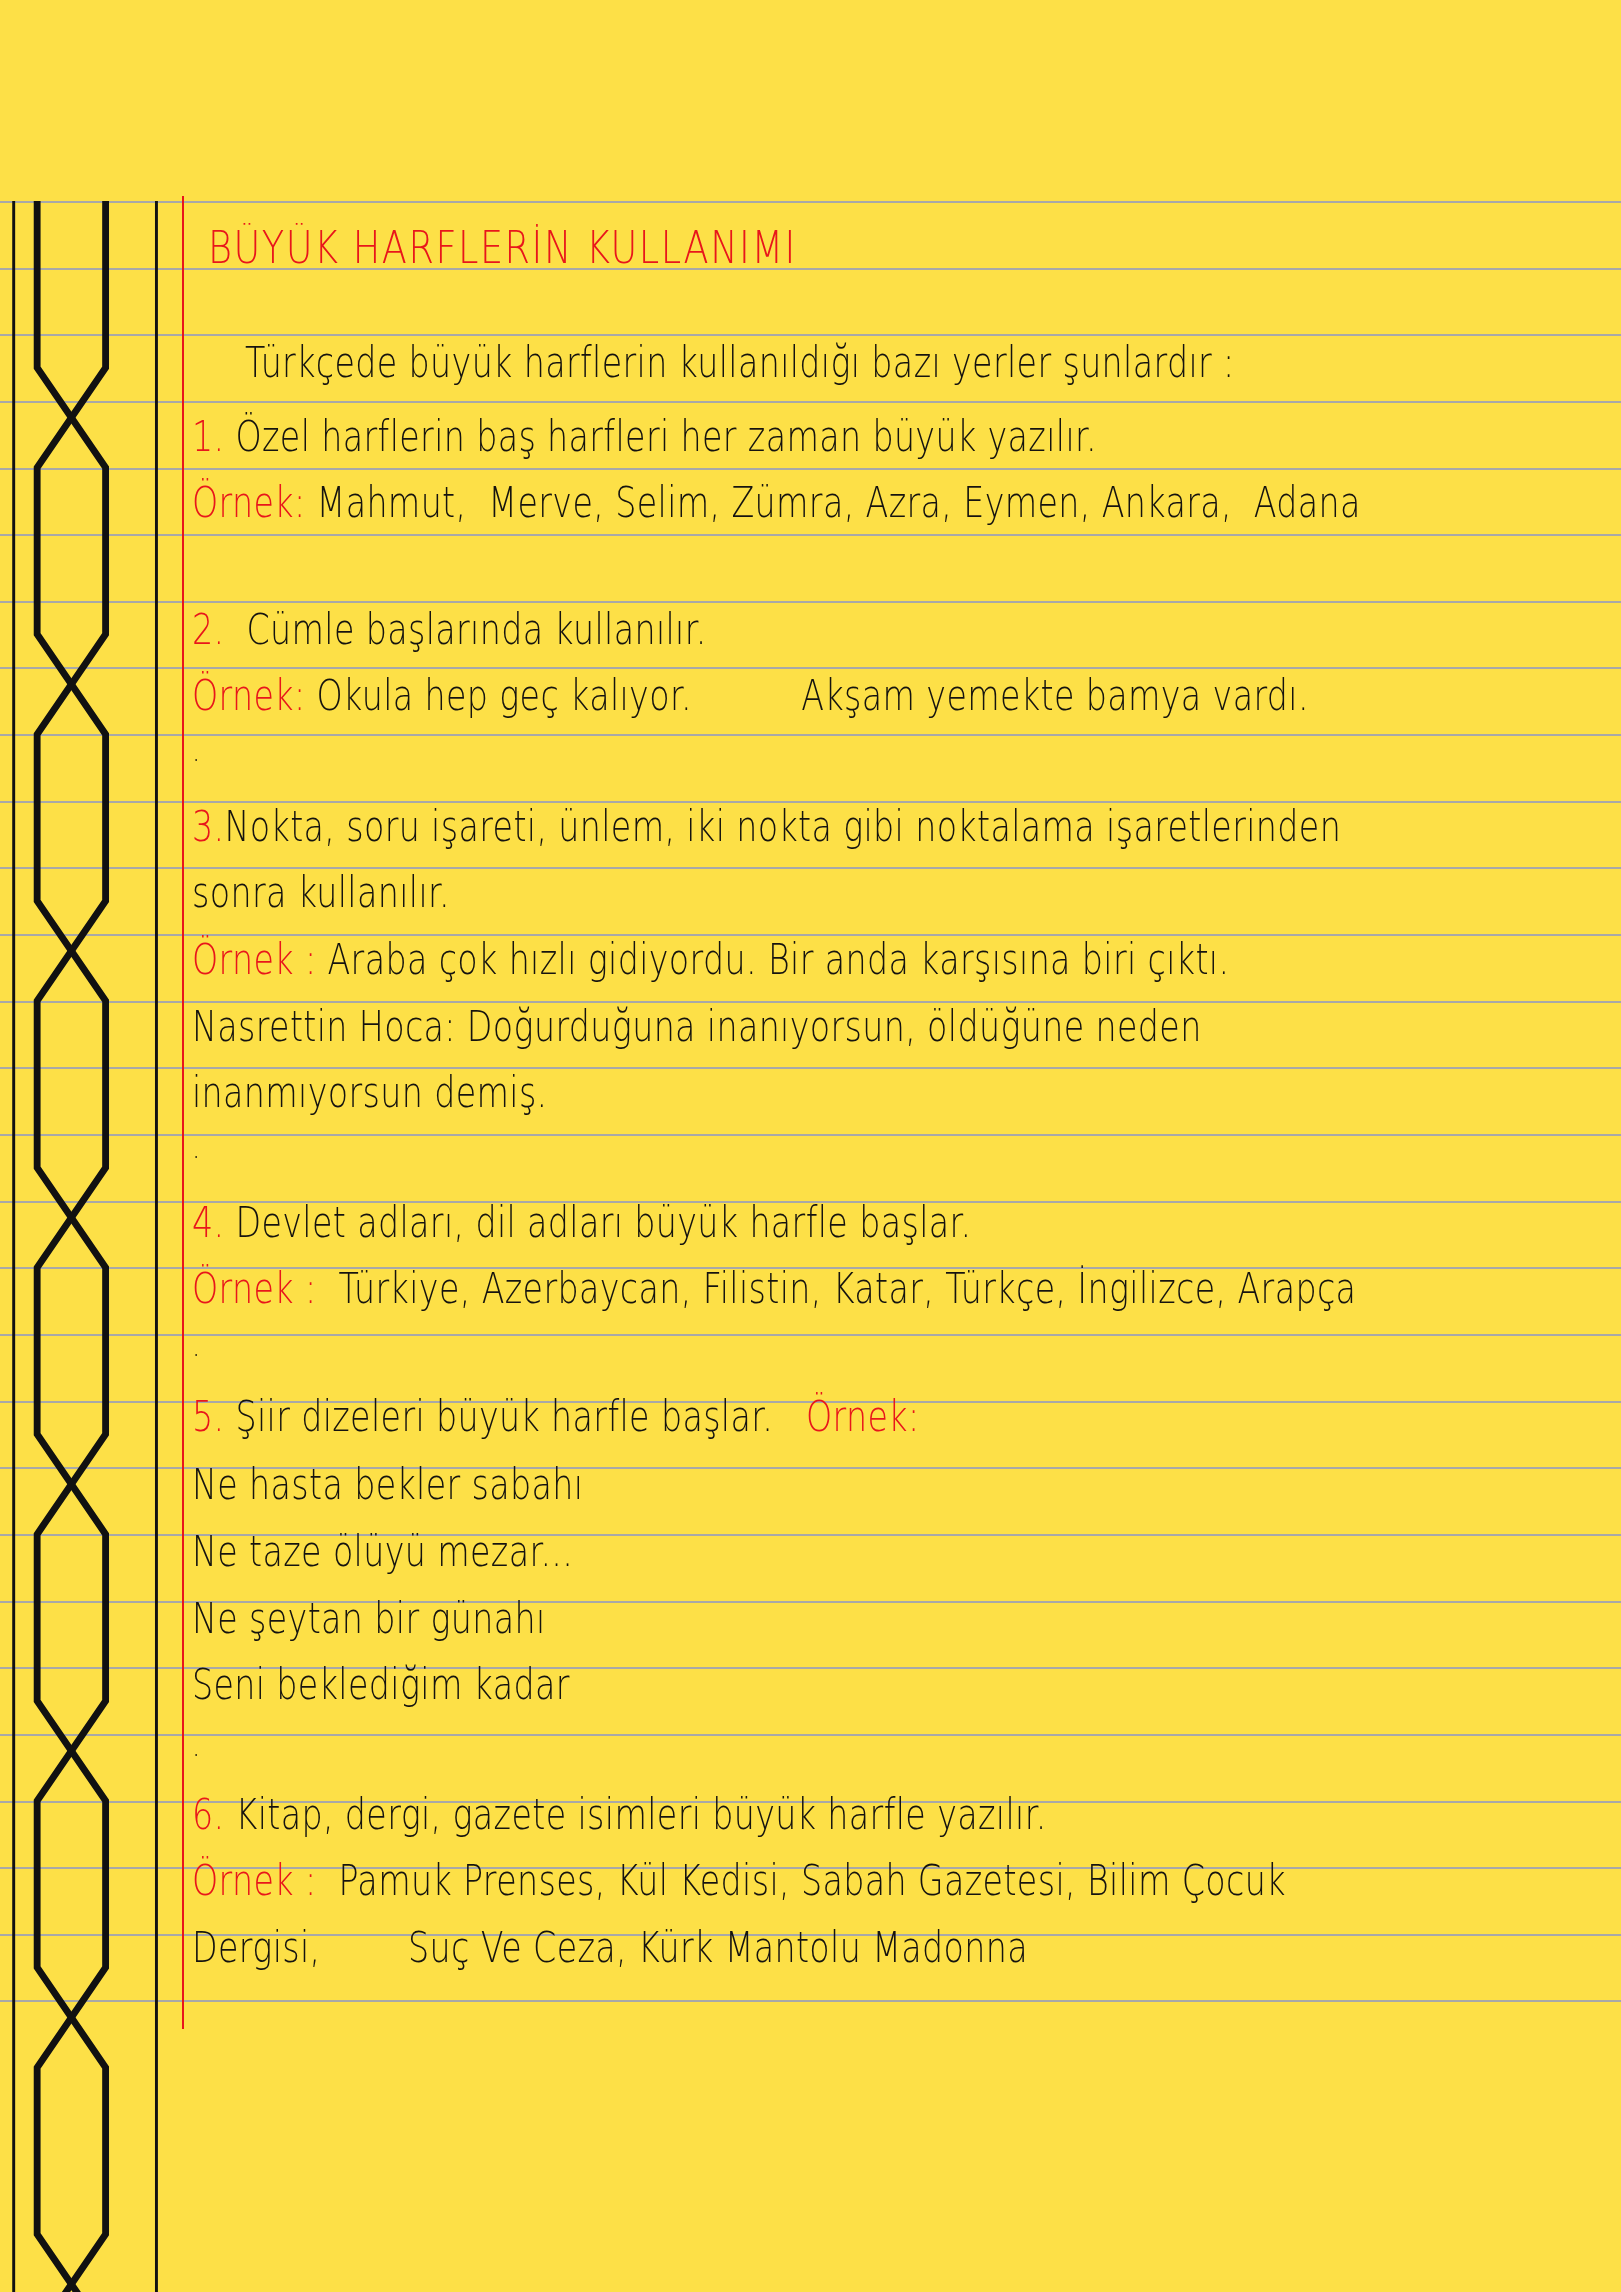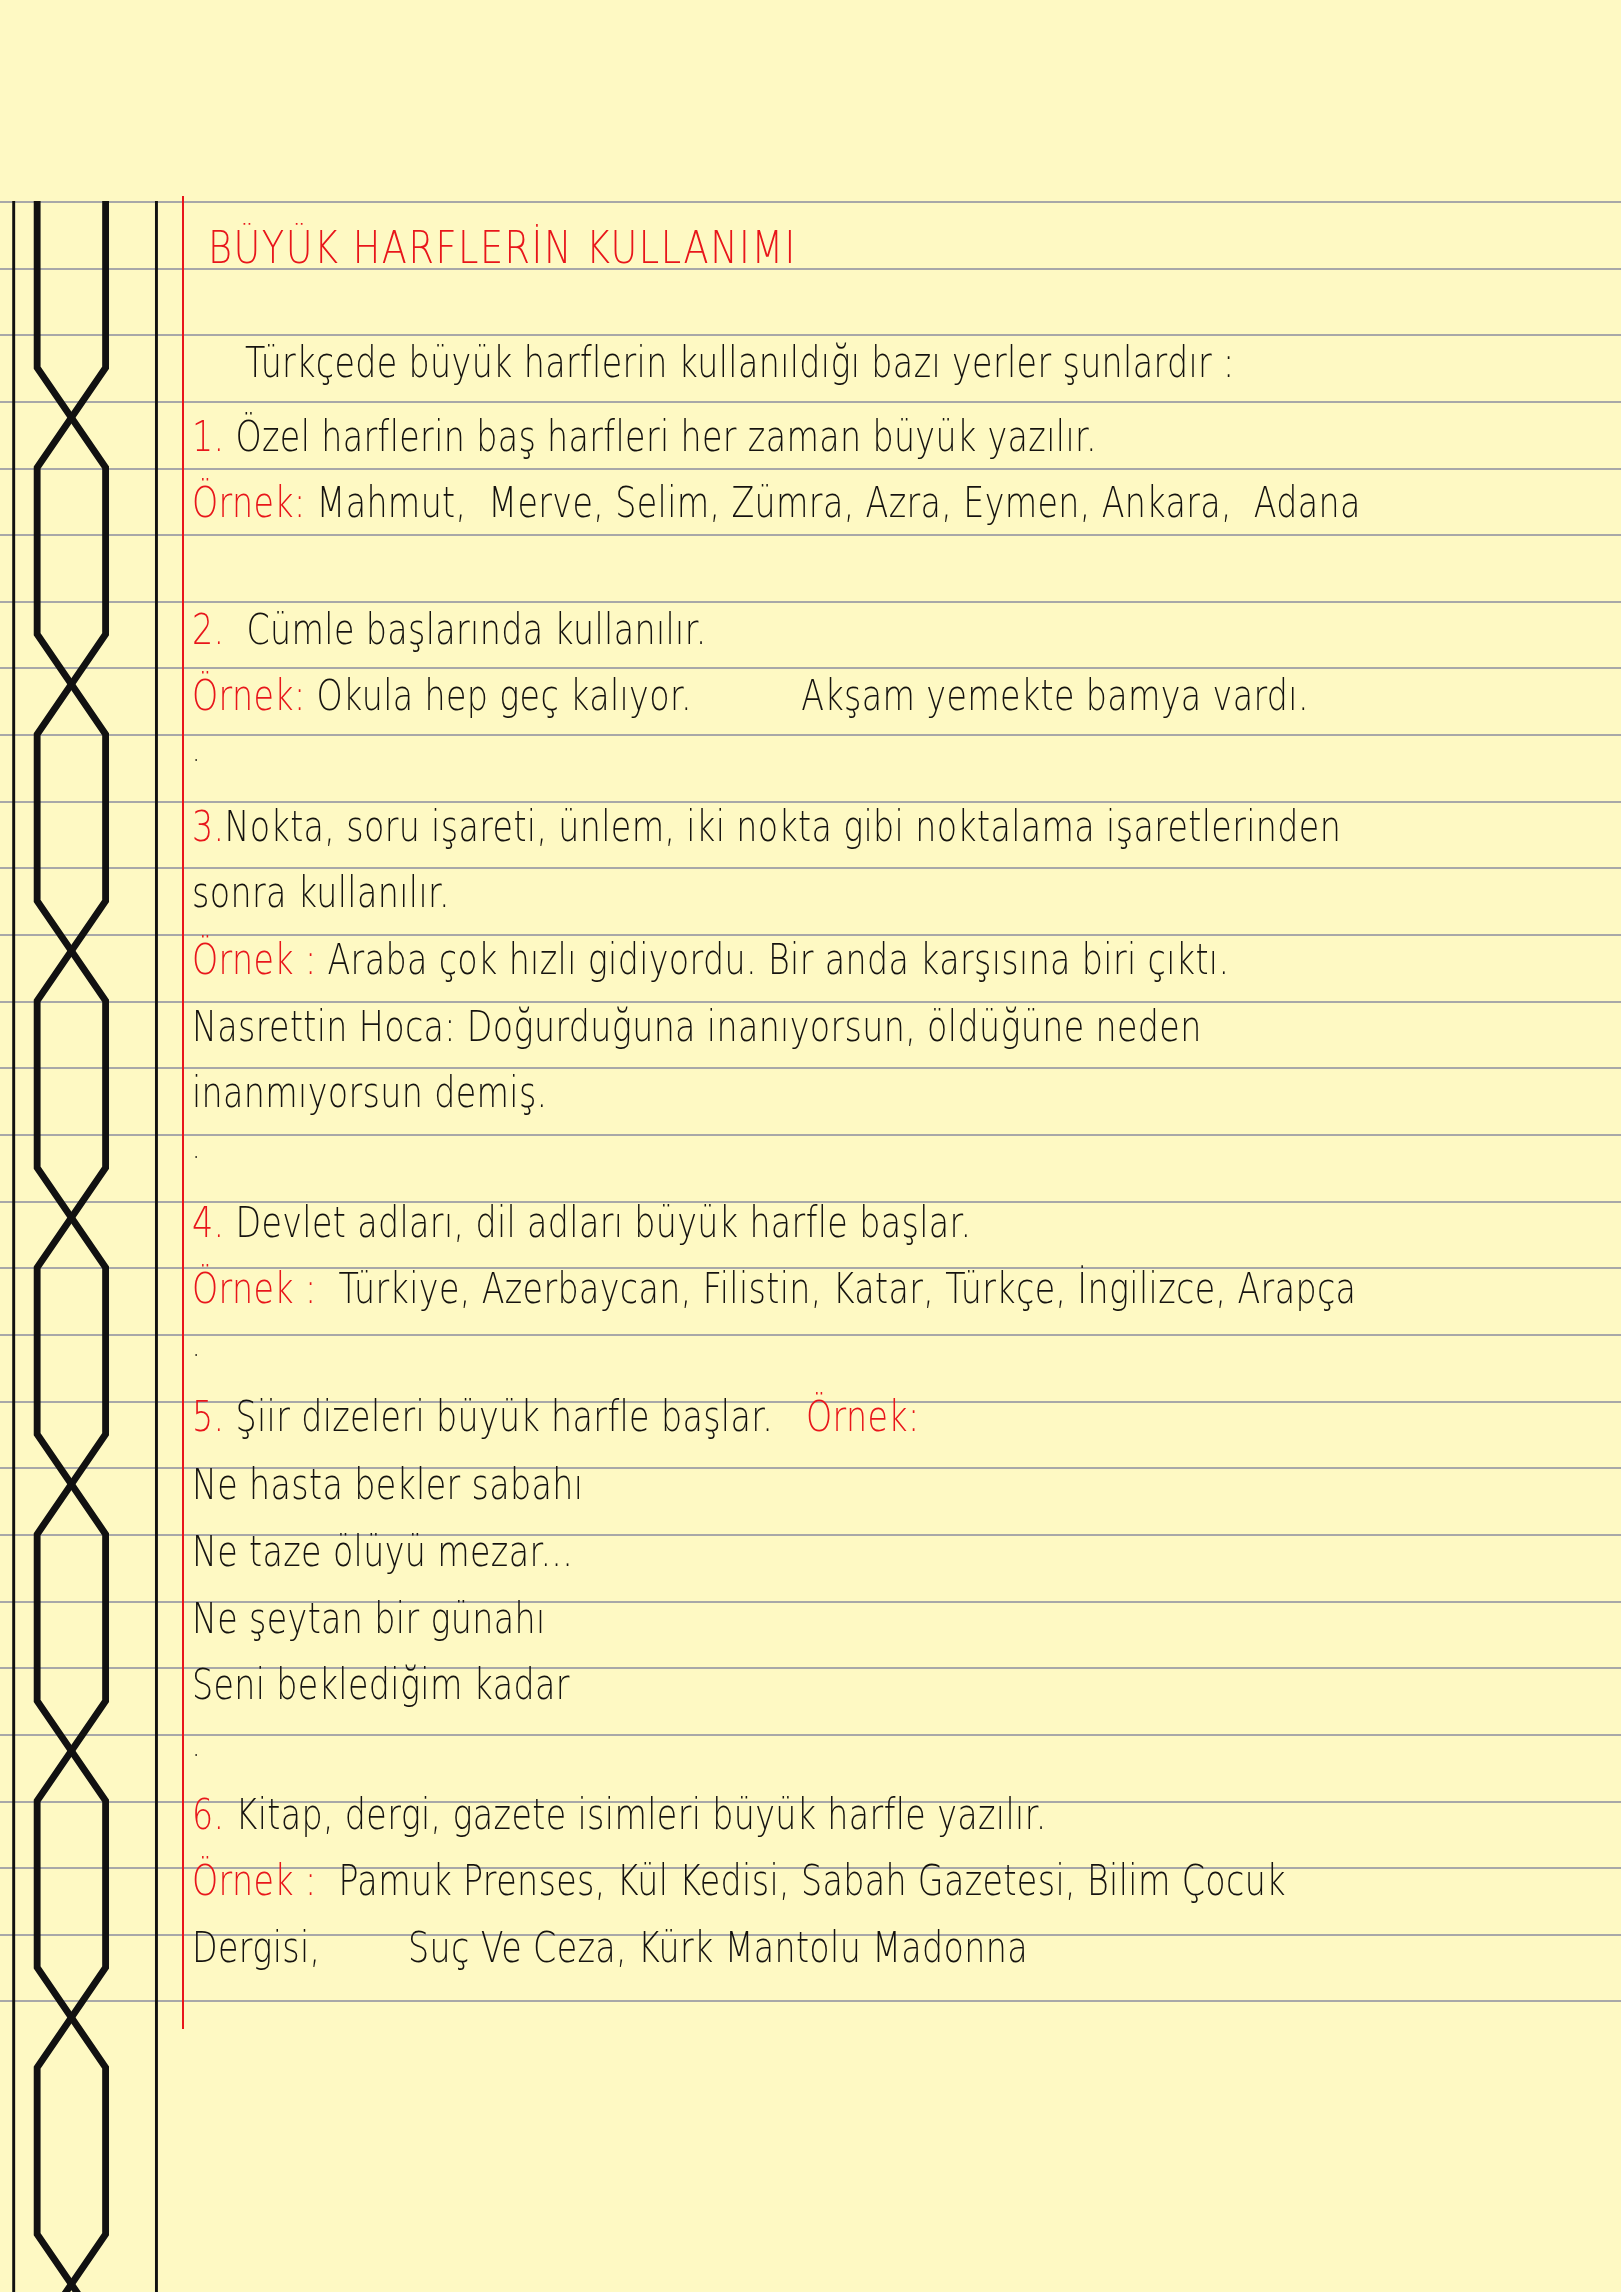--- a/index.html
+++ b/index.html
@@ -4,21 +4,21 @@
 <style>
   html,body{margin:0;padding:0;background:#ffffff;}
   body{
     font-family:"DejaVu Sans","Liberation Sans",sans-serif;
     -webkit-font-smoothing:antialiased;
   }
   #page{
     position:relative;
     width:1621px;
     height:2293px;
-    background:#fef9c3;
+    background:#fde047;
     overflow:hidden;
   }
 
   
   #rules{position:absolute;left:0;top:0;width:1621px;height:2293px;}
   .rule-line{
     position:absolute;
     left:0;
     width:1621px;
     height:2px;

